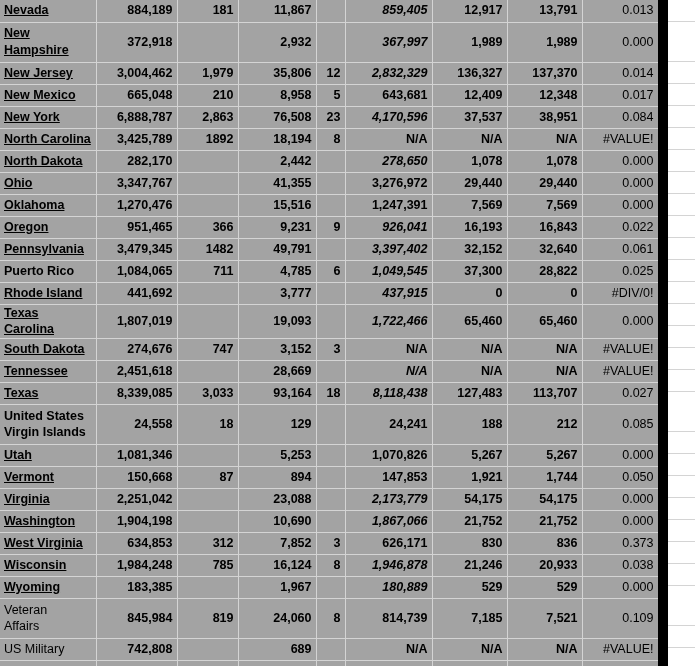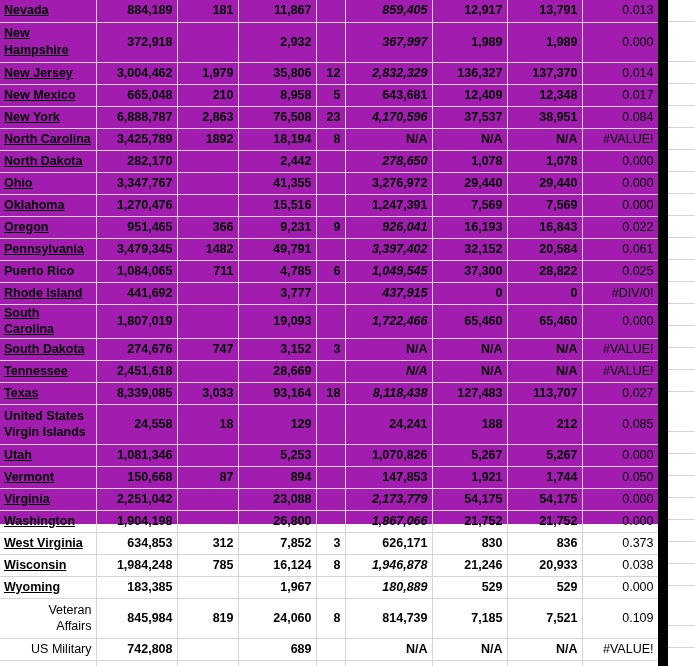--- a/index.html
+++ b/index.html
@@ -9,22 +9,22 @@
   }
   body {
     width: 695px;
     height: 666px;
     overflow: hidden;
     font-family: "Liberation Sans", sans-serif;
   }
   #sheet {
     position: relative;
     width: 695px;
-    height: 524px;
-    background: #a21caf;
+    height: 666px;
+    background: #a3a3a3;
   }
   table.grid {
     border-collapse: collapse;
     table-layout: fixed;
     width: 658px;
     font-size: 12.5px;
     color: #000000;
   }
   table.grid td {
     border-right: 1px solid #d4d4d4;
@@ -49,21 +49,20 @@
   td.name {
     text-align: left;
     font-weight: bold;
     border-right: 1px solid #c9c9c9;
   }
   td.name .u {
     text-decoration: underline;
   }
   td.name.plain {
     font-weight: normal;
-    text-align: right;
   }
   td.num {
     text-align: right;
     font-weight: bold;
   }
   td.num.ital {
     font-style: italic;
   }
   td.ratio {
     text-align: right;
@@ -263,21 +262,21 @@
           </td>
         </tr>
         <tr style="height: 22px;">
           <td class="name"><span class="u">Pennsylvania</span></td>
           <td class="num"><span>3,479,345</span></td>
           <td class="num"><span>1482</span></td>
           <td class="num"><span>49,791</span></td>
           <td class="num"><span></span></td>
           <td class="num ital"><span>3,397,402</span></td>
           <td class="num"><span>32,152</span></td>
-          <td class="num"><span>20,584</span></td>
+          <td class="num"><span>32,640</span></td>
           <td class="ratio"><span>0.061</span></td>
           <td class="ratio last">
             <span class="tri"></span>
           </td>
         </tr>
         <tr style="height: 22px;">
           <td class="name"><span>Puerto Rico</span></td>
           <td class="num"><span>1,084,065</span></td>
           <td class="num"><span>711</span></td>
           <td class="num"><span>4,785</span></td>
@@ -296,21 +295,21 @@
           <td class="num"><span></span></td>
           <td class="num"><span>3,777</span></td>
           <td class="num"><span></span></td>
           <td class="num ital"><span>437,915</span></td>
           <td class="num"><span>0</span></td>
           <td class="num"><span>0</span></td>
           <td class="ratio"><span>#DIV/0!</span></td>
           <td class="ratio last"><span class="tri"></span><span>#DIV/0!</span></td>
         </tr>
         <tr style="height: 22px;">
-          <td class="name"><span class="u">South Carolina</span></td>
+          <td class="name"><span class="u">Texas Carolina</span></td>
           <td class="num"><span>1,807,019</span></td>
           <td class="num"><span></span></td>
           <td class="num"><span>19,093</span></td>
           <td class="num"><span></span></td>
           <td class="num ital"><span>1,722,466</span></td>
           <td class="num"><span>65,460</span></td>
           <td class="num"><span>65,460</span></td>
           <td class="ratio"><span>0.000</span></td>
           <td class="ratio last">
             <span class="tri"></span>
@@ -407,21 +406,21 @@
           <td class="num"><span>54,175</span></td>
           <td class="ratio"><span>0.000</span></td>
           <td class="ratio last">
             <span class="tri"></span>
           </td>
         </tr>
         <tr style="height: 22px;">
           <td class="name"><span class="u">Washington</span></td>
           <td class="num"><span>1,904,198</span></td>
           <td class="num"><span></span></td>
-          <td class="num"><span>26,800</span></td>
+          <td class="num"><span>10,690</span></td>
           <td class="num"><span></span></td>
           <td class="num ital"><span>1,867,066</span></td>
           <td class="num"><span>21,752</span></td>
           <td class="num"><span>21,752</span></td>
           <td class="ratio"><span>0.000</span></td>
           <td class="ratio last">
             <span class="tri"></span>
           </td>
         </tr>
         <tr style="height: 22px;">

